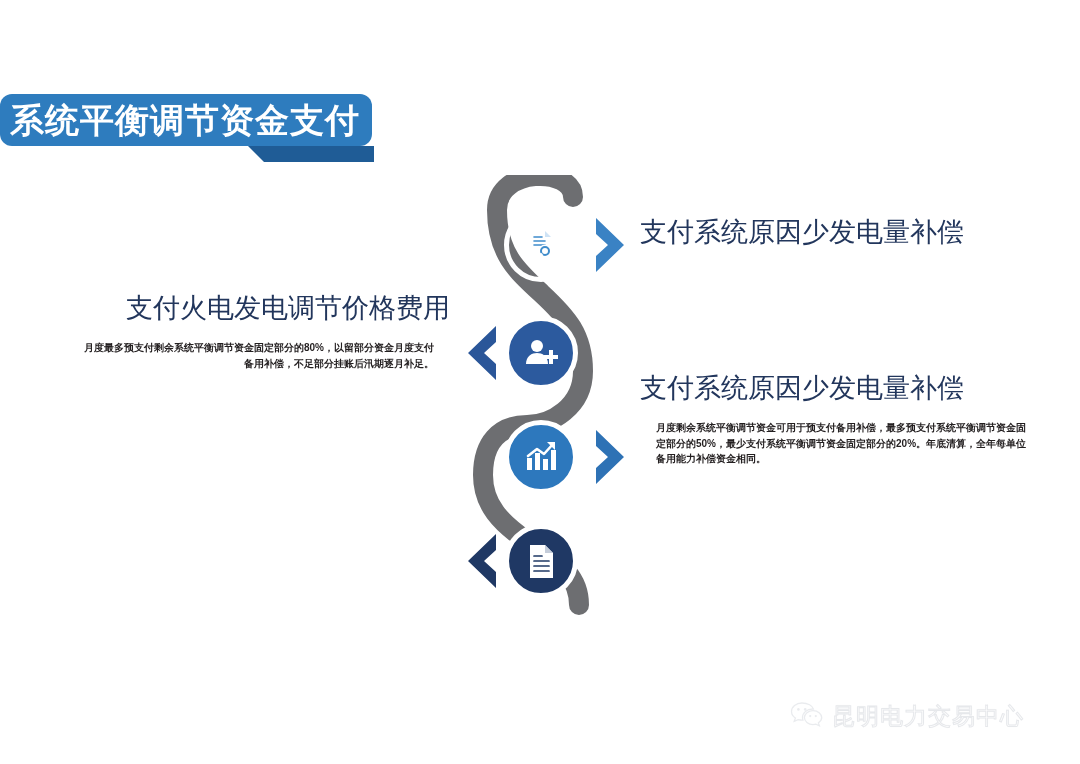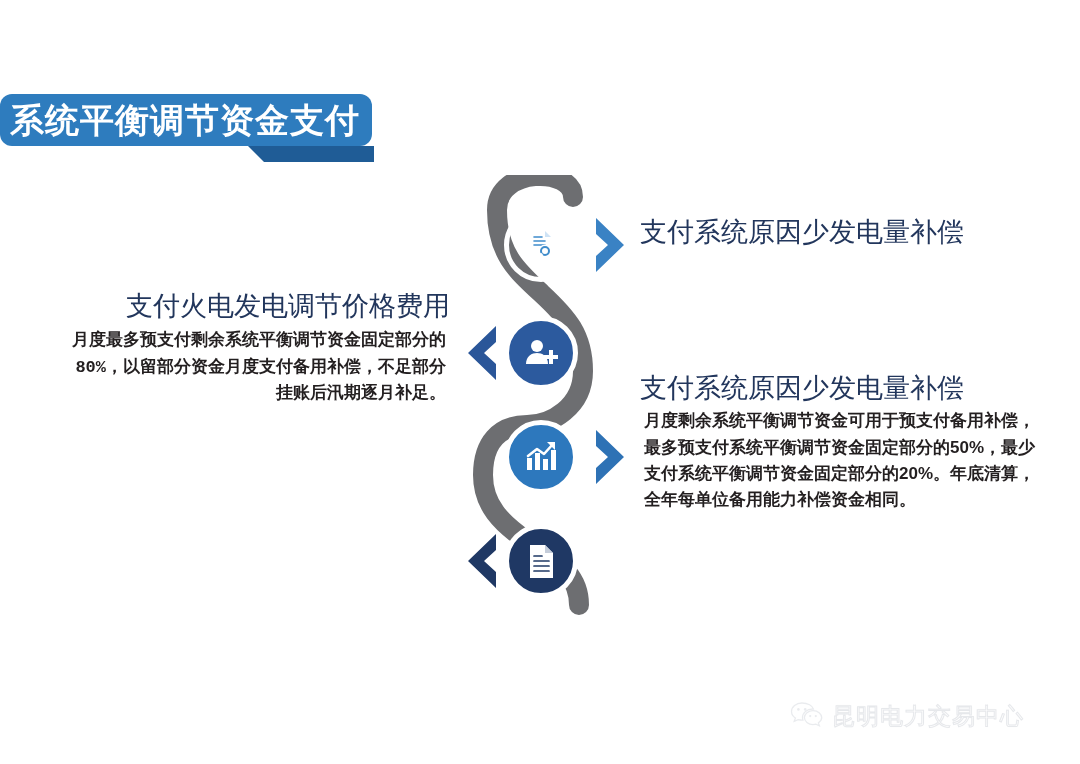--- a/index.html
+++ b/index.html
@@ -74,35 +74,35 @@
     position: absolute;
     width: 40px;
     height: 58px;
   }
 
   
   .step-text {
     position: absolute;
   }
   .step-text.right { text-align: left; }
-  .step-text.left  { text-align: right; font-family: Liberation Mono, monospace; }
+  .step-text.left  { text-align: right; }
 
   .step-heading {
     font-size: 27px;
     color: #22365c;
     line-height: 1.2;
     white-space: nowrap;
     margin: 0 0 4px 0;
     font-weight: normal;
   }
   .step-body {
-    font-size: 17px;
+    font-size: 10px;
     color: #231f20;
     line-height: 1.55;
-    margin: 4px;
+    margin: 16px;
     font-weight: bold;
   }
 
   
   #watermark {
     position: absolute;
     left: 790px;
     top: 700px;
     display: flex;
     align-items: flex-end;

